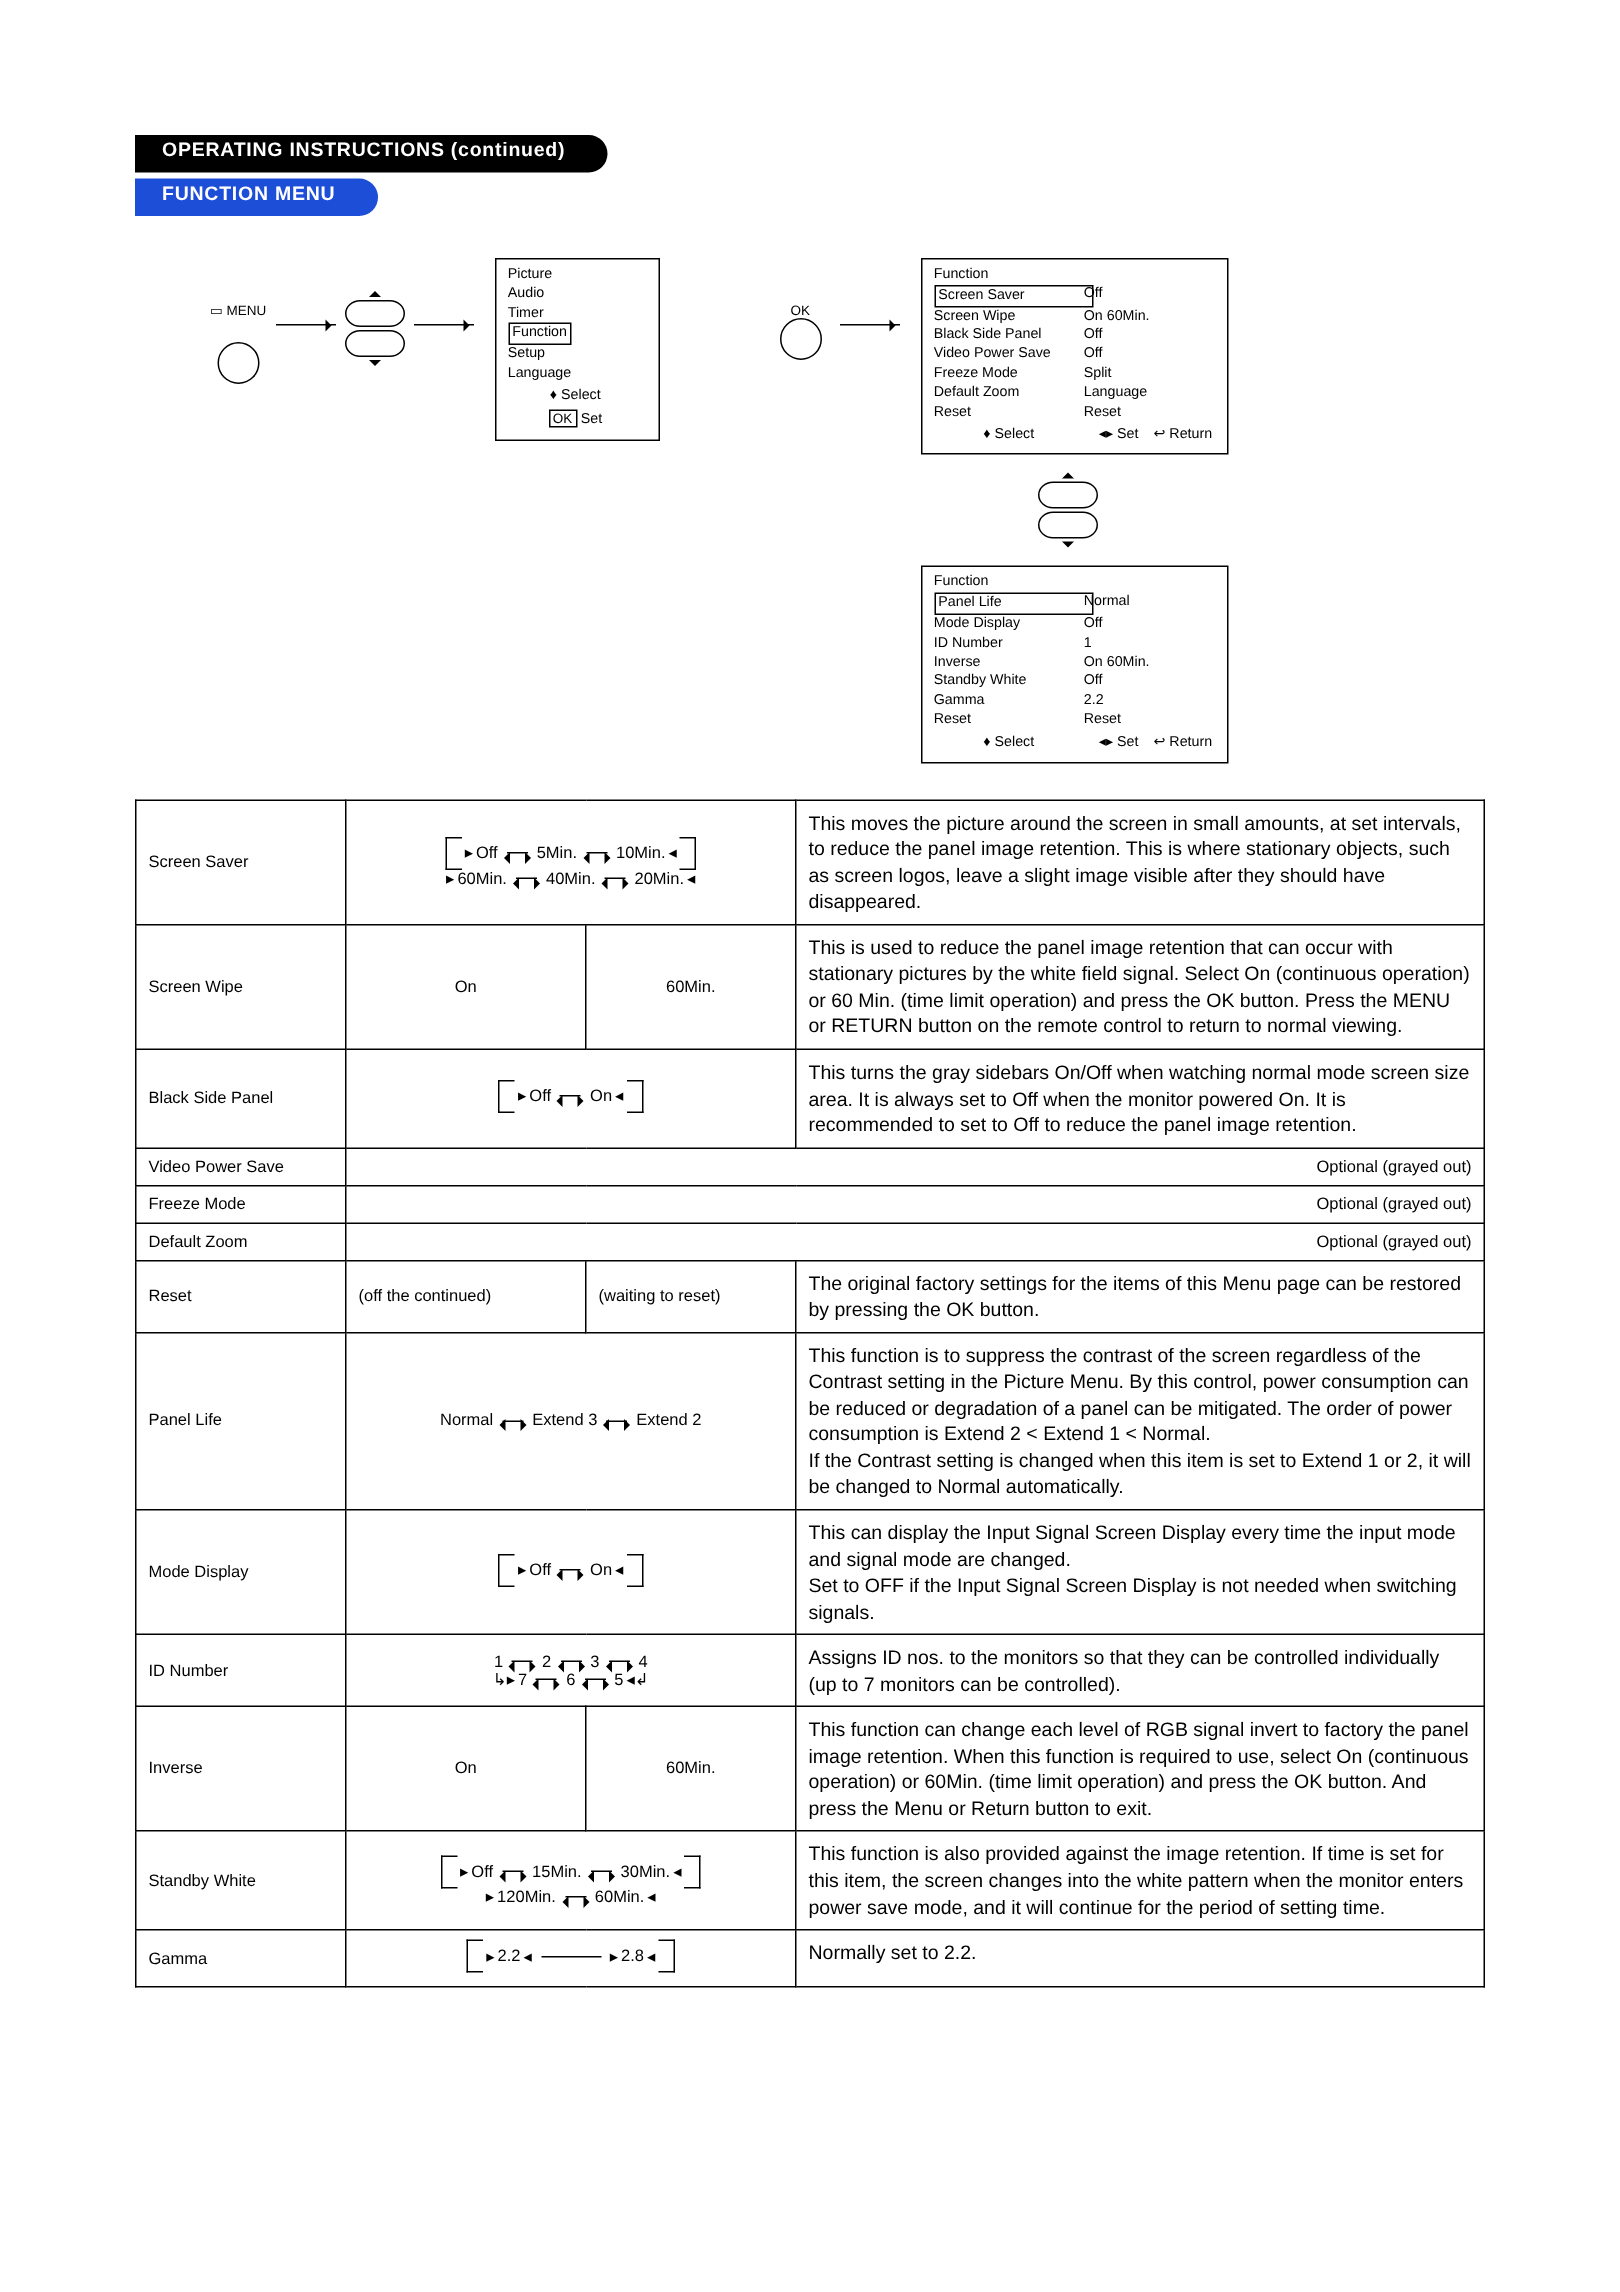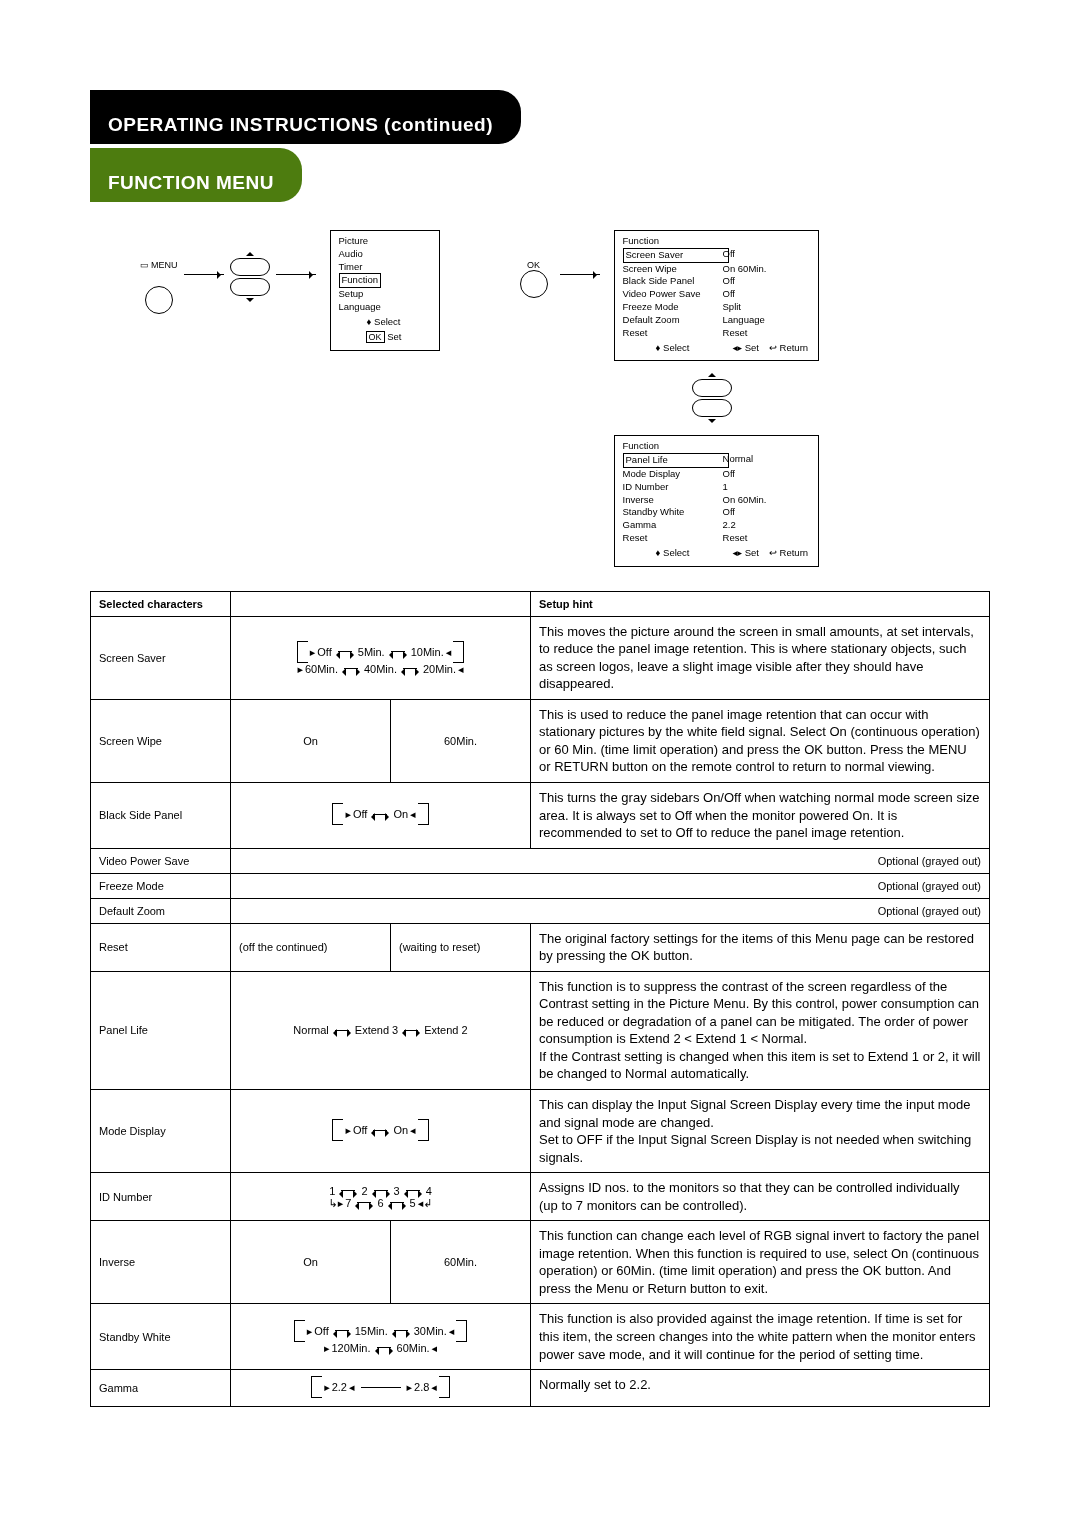--- a/index.html
+++ b/index.html
@@ -7,30 +7,30 @@
     background: #fff;
     margin: 0;
     padding: 90px 90px 40px 90px;
     width: 1080px;
     box-sizing: border-box;
     font-size: 11px;
     color: #000;
   }
   .heading-pill {
     display: inline-block;
-    padding: 24px 28px 8px 18px;
+    padding: 2px 28px 8px 18px;
     color: #fff;
     font-weight: bold;
-    font-size: 19px;
+    font-size: 13px;
     border-radius: 0 22px 22px 0;
     margin-bottom: 4px;
     letter-spacing: 0.5px;
   }
   .heading-pill.black { background: #000; }
-  .heading-pill.gray  { background: #4d7c0f; }
+  .heading-pill.gray  { background: #1d4ed8; }
 
   
   .diagram-row   { display: flex; align-items: flex-start; margin: 24px 0 0 50px; }
   .menu-btn-wrap { display: flex; flex-direction: column; align-items: center; margin-top: 30px; }
   .menu-label    { font-size: 9px; margin-bottom: 16px; }
   .round-btn     { width: 26px; height: 26px; border: 1px solid #000; border-radius: 50%; }
   .big-arrow     { width: 40px; height: 0; border-top: 1px solid #000; position: relative; margin: 44px 6px 0 6px; }
   .big-arrow::after { content:""; position:absolute; right:-1px; top:-4px; border:4px solid transparent; border-left-color:#000; }
 
   .rocker-wrap   { display:flex; flex-direction:column; align-items:center; gap:2px; margin-top:18px; }
@@ -216,25 +216,20 @@
 
 
 <table class="settings">
   <colgroup>
     <col style="width:140px">
     <col style="width:160px">
     <col style="width:140px">
     <col>
   </colgroup>
   <tbody>
-      <tr>
-    <th>Selected characters</th>
-    <th colspan="2"></th>
-    <th class="hint">Setup hint</th>
-  </tr>
 
   <tr>
     <td>Screen Saver</td>
     <td colspan="2" class="opts">
       <div class="flowcol">
         <span class="flowline"><span class="loop-l"></span>▸<span>Off</span><span class="dbl">
                 <span class="bar"></span>
               </span><span>5Min.</span><span class="dbl">
                 <span class="bar"></span>
               </span><span>10Min.</span>◂<span class="loop-r"></span></span>

